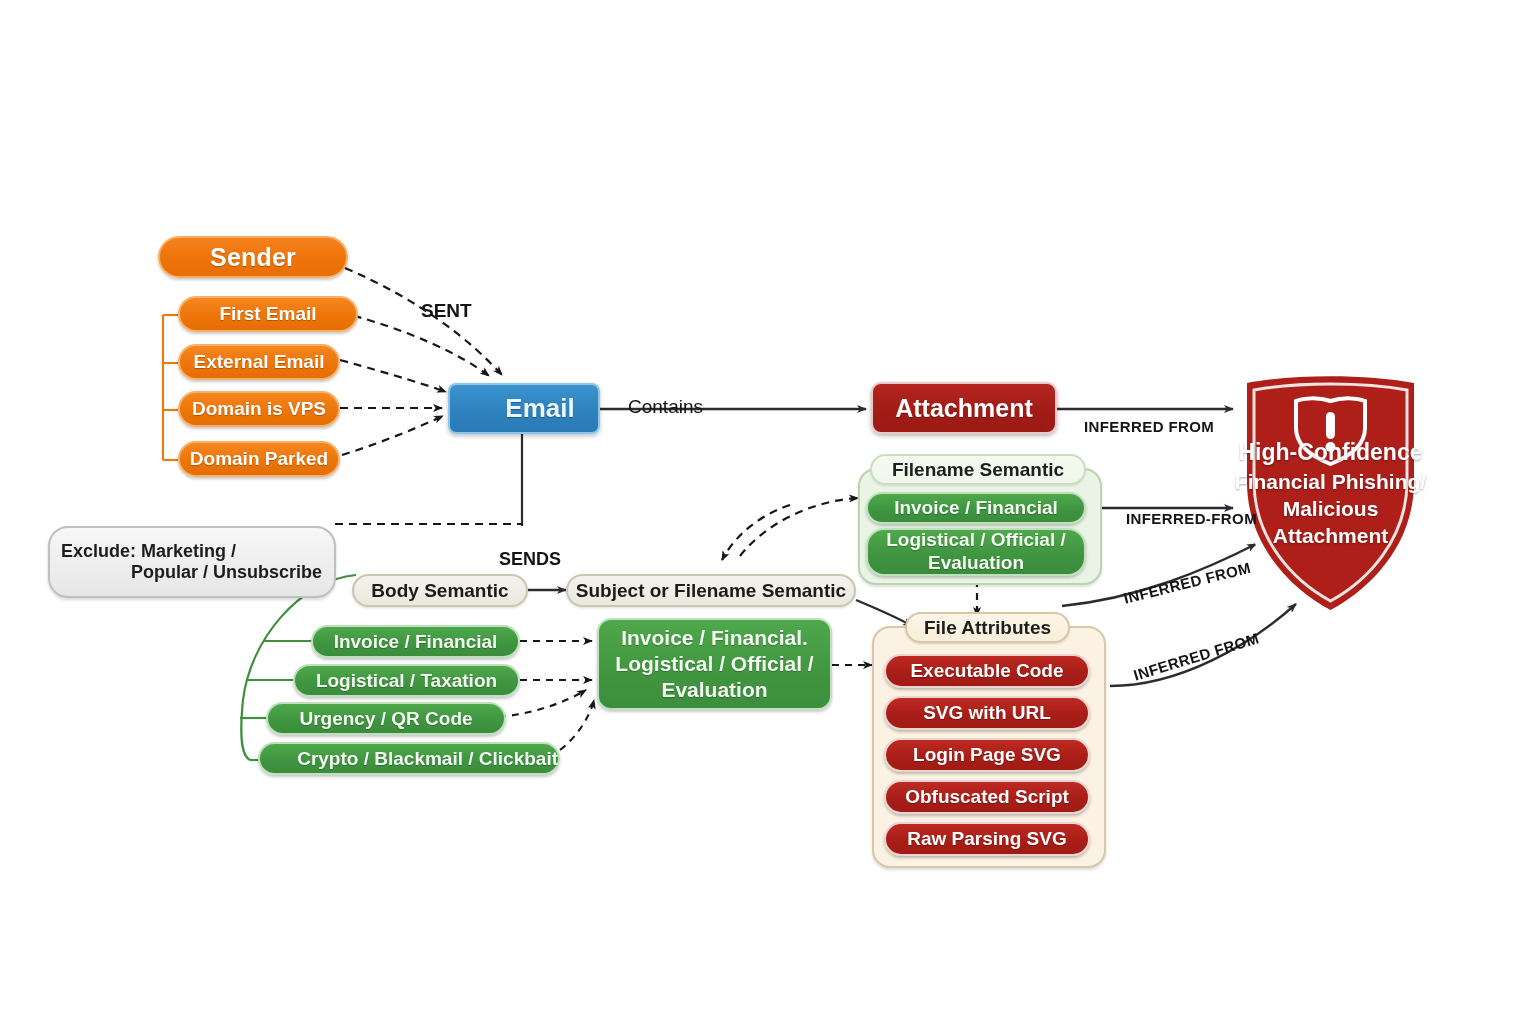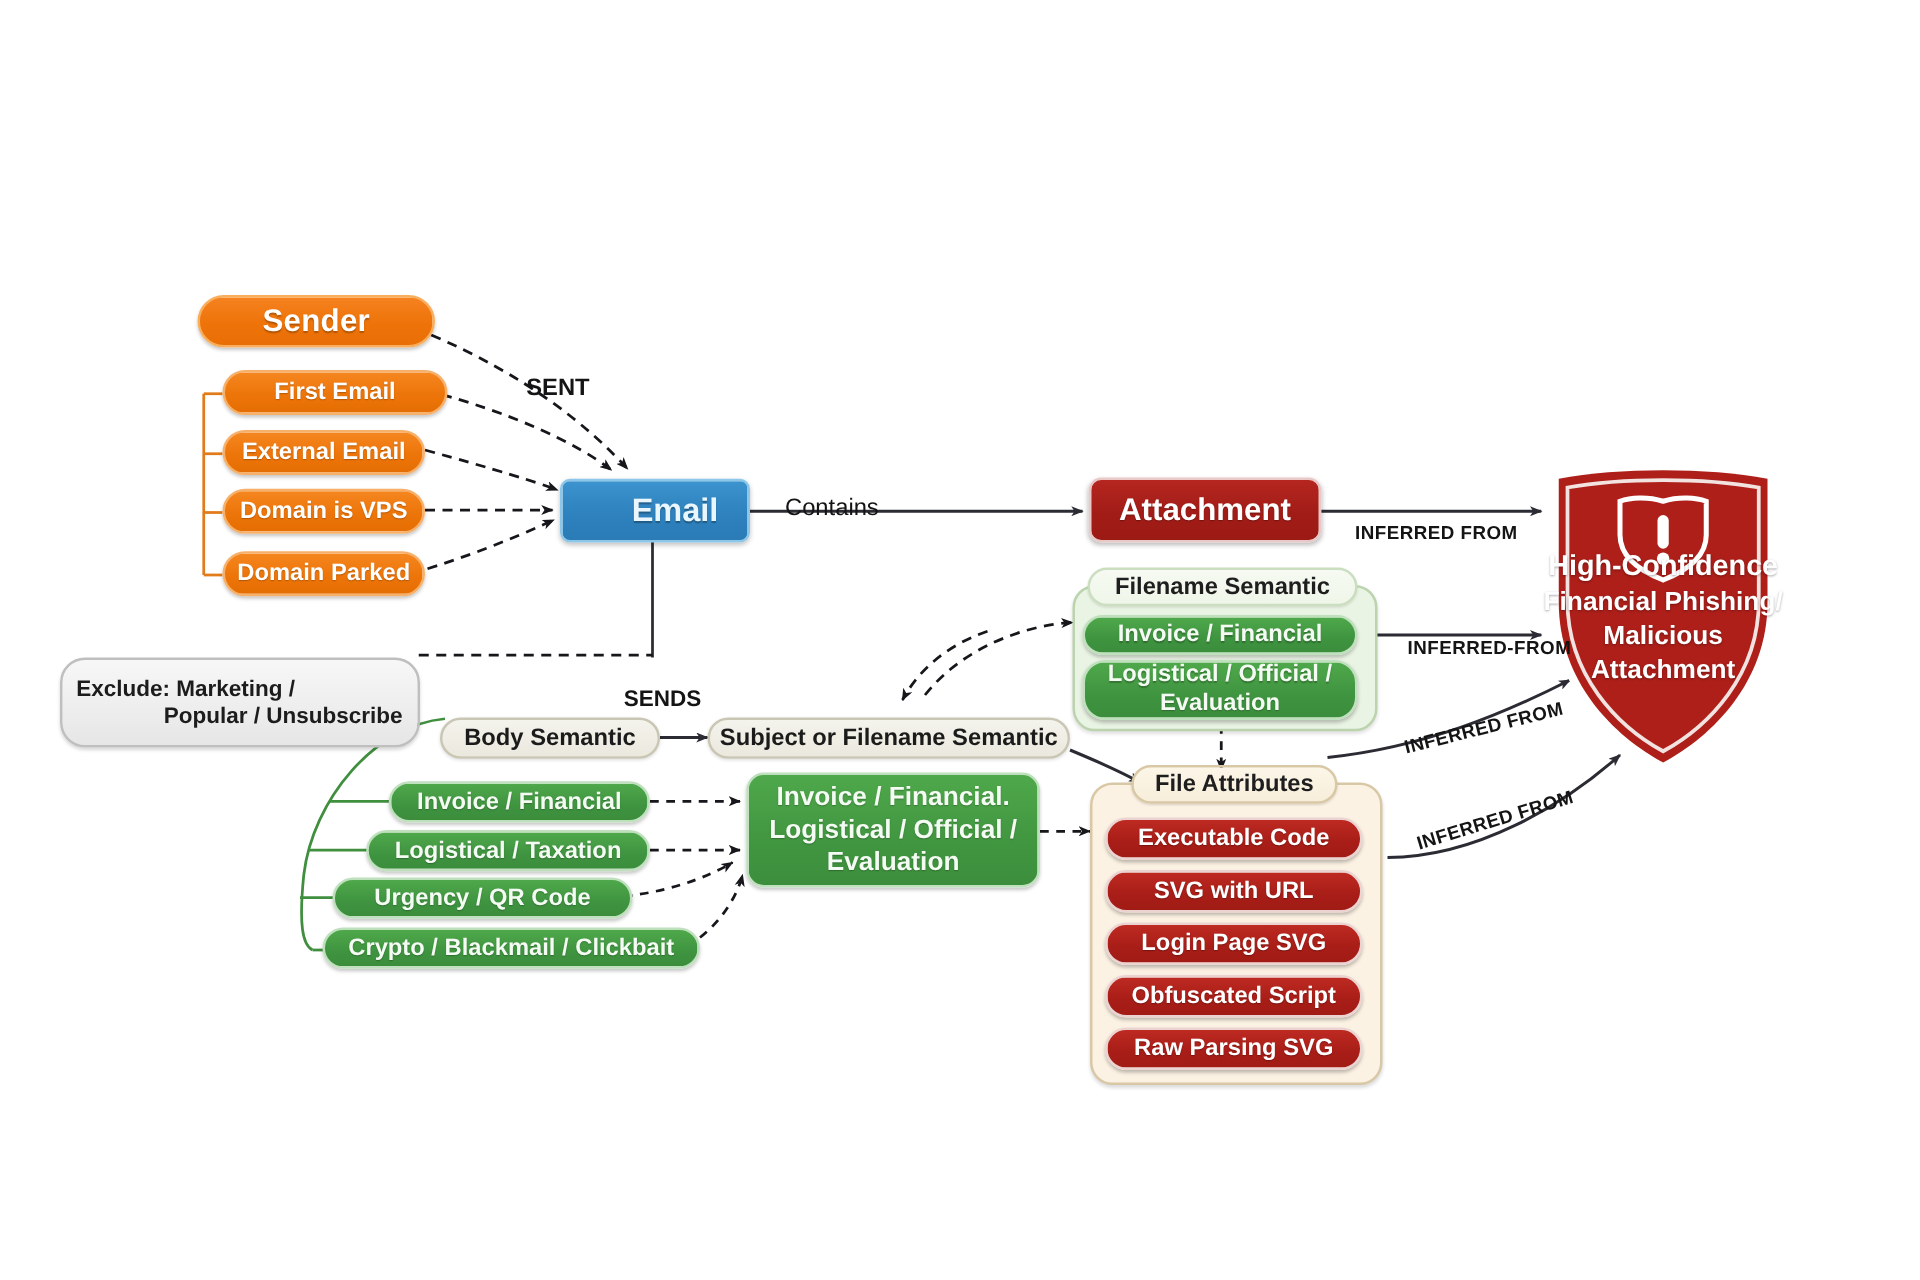--- a/index.html
+++ b/index.html
@@ -315,21 +315,21 @@
   </div>
   <div class="node green-pill" style="left:311px;top:625px;width:209px;height:33px;">
     <span>Invoice / Financial</span>
   </div>
   <div class="node green-pill" style="left:293px;top:664px;width:227px;height:33px;">
     <span>Logistical / Taxation</span>
   </div>
   <div class="node green-pill" style="left:266px;top:702px;width:240px;height:33px;">
     <span>Urgency / QR Code</span>
   </div>
-  <div class="node green-pill" style="left:258px;top:742px;width:302px;height:33px;">
+  <div class="node green-pill" style="left:258px;top:742px;width:302px;height:33px;justify-content:flex-end;">
     <span>Crypto / Blackmail / Clickbait</span>
   </div>
 
   <div class="node stone-pill" style="left:566px;top:574px;width:290px;height:33px;">
     <span>Subject or Filename Semantic</span>
   </div>
 
   <div class="node green-big" style="left:597px;top:618px;width:235px;height:92px;">
     <span>Invoice / Financial.</span>
     <span>Logistical / Official /</span>

